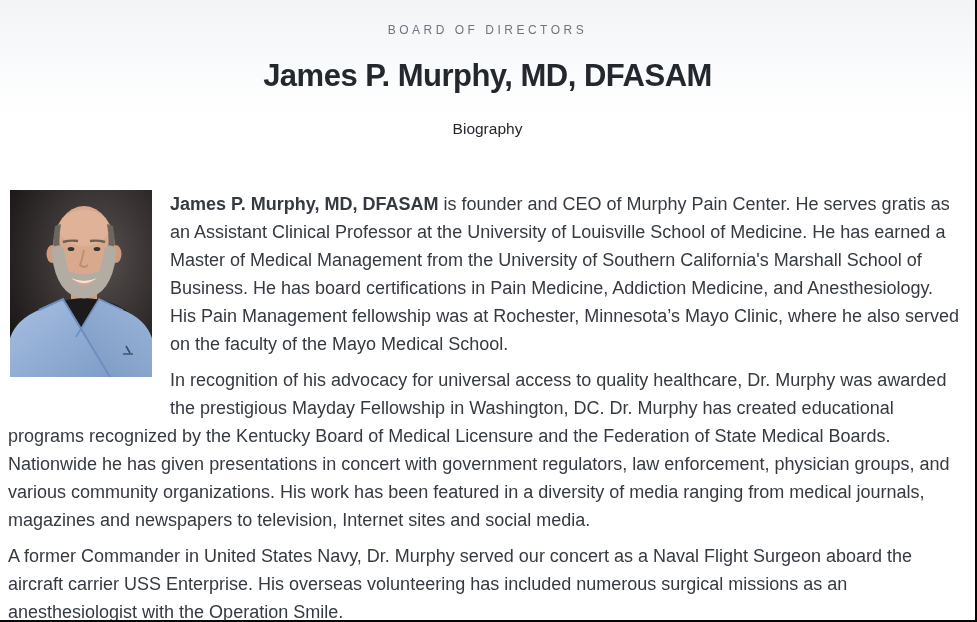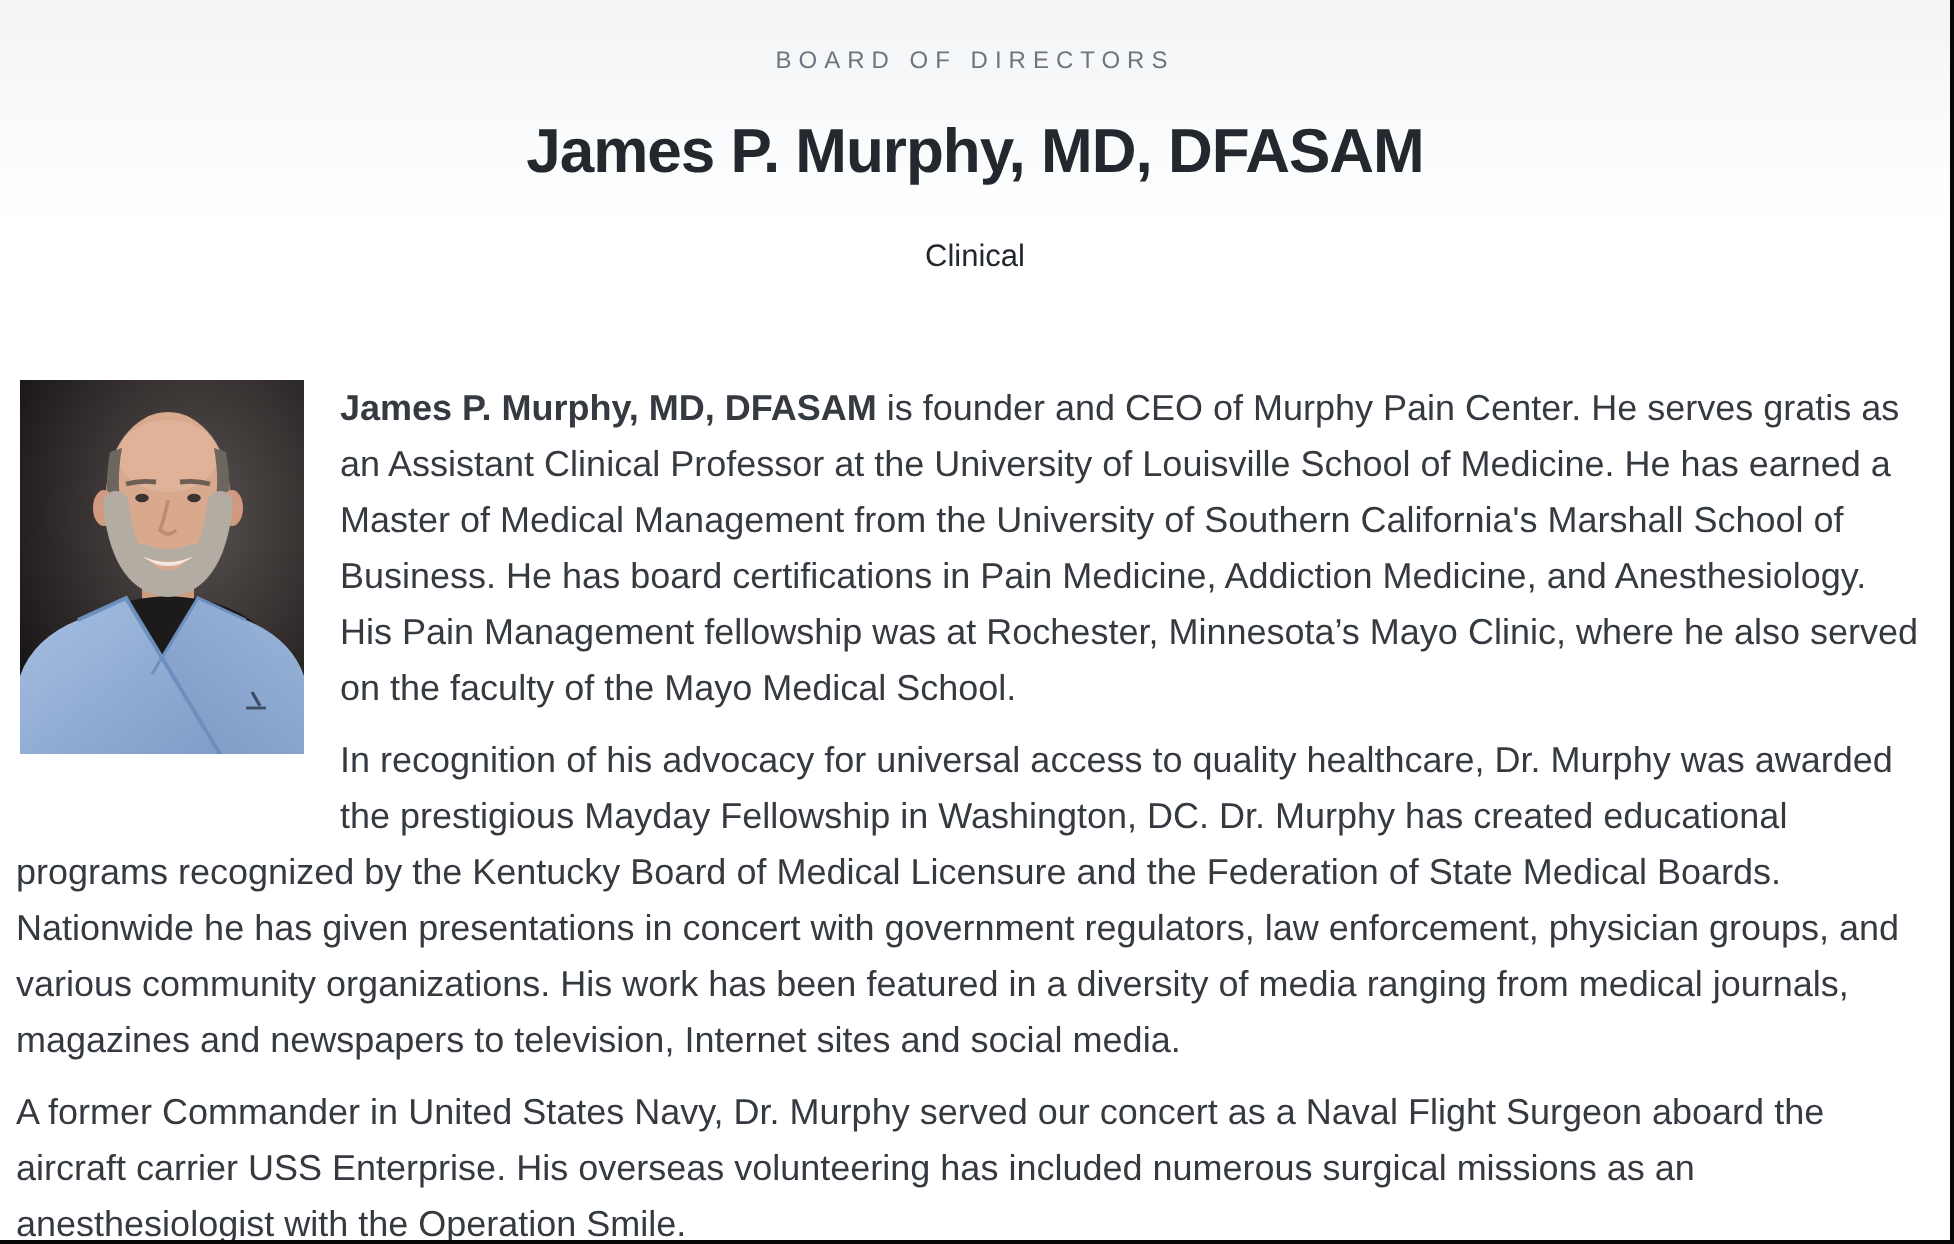--- a/index.html
+++ b/index.html
@@ -49,21 +49,21 @@
   .lead-bold{font-weight:700;}
 </style>
 </head>
 <body>
 
 <div class="page">
 
   <div class="page-header">
     <div class="eyebrow">BOARD OF DIRECTORS</div>
     <h1 class="page-title">James P. Murphy, MD, DFASAM</h1>
-    <div class="page-subtitle">Clinical</div>
+    <div class="page-subtitle">Biography</div>
   </div>
 
   <div class="bio-main">
 
     <div class="portrait" title="Portrait photo of James P. Murphy, smiling, bald with gray beard, wearing light blue scrubs over a black shirt on a dark studio background">
       <svg viewBox="0 0 142 187" preserveAspectRatio="none">
         <defs>
           <radialGradient id="bgGrad" cx="62%" cy="36%" r="75%">
             <stop offset="0%" stop-color="#575150"></stop>
             <stop offset="55%" stop-color="#363130"></stop>

